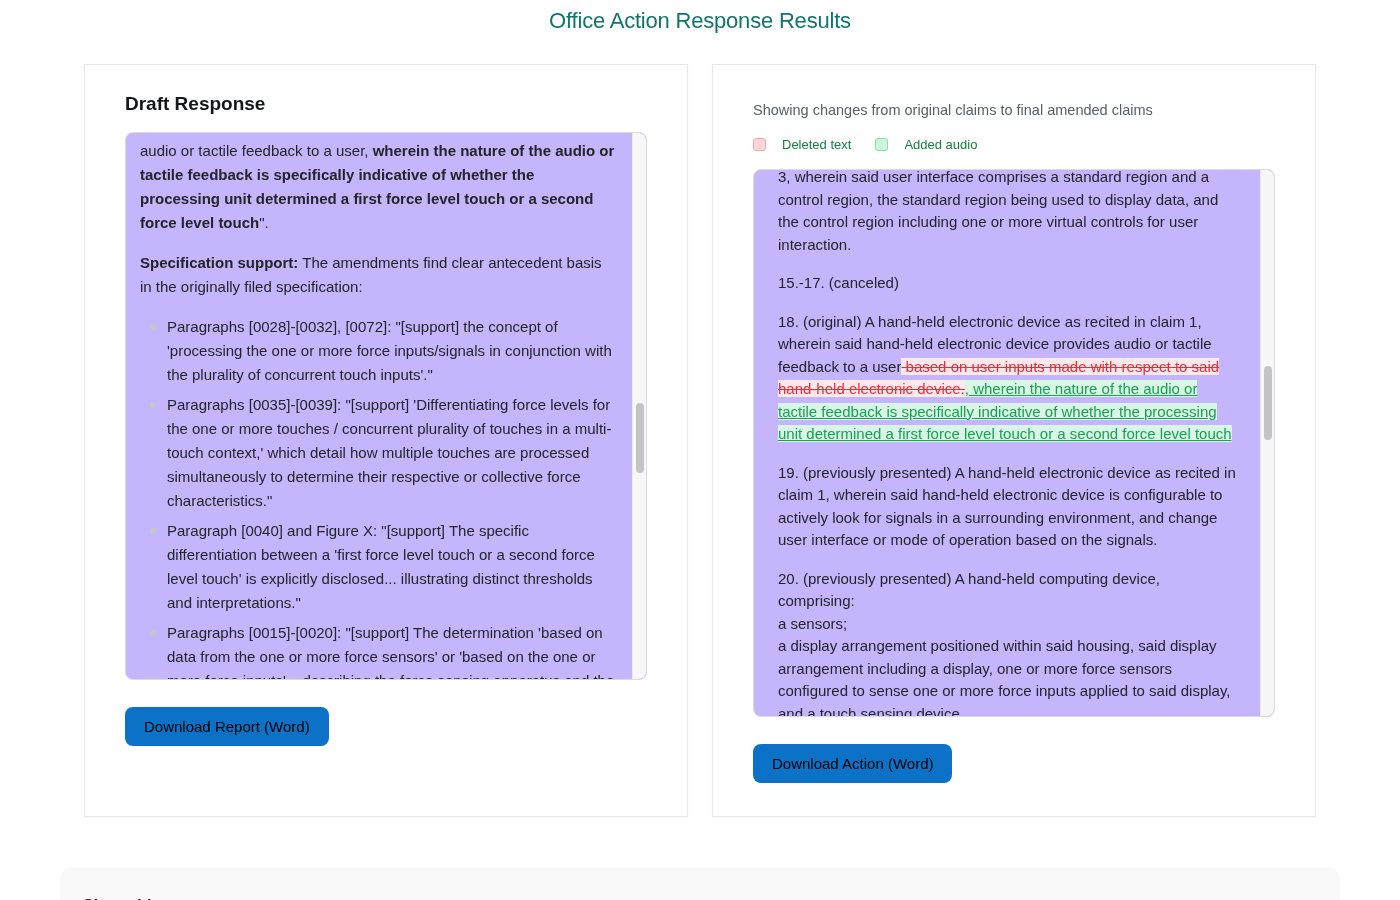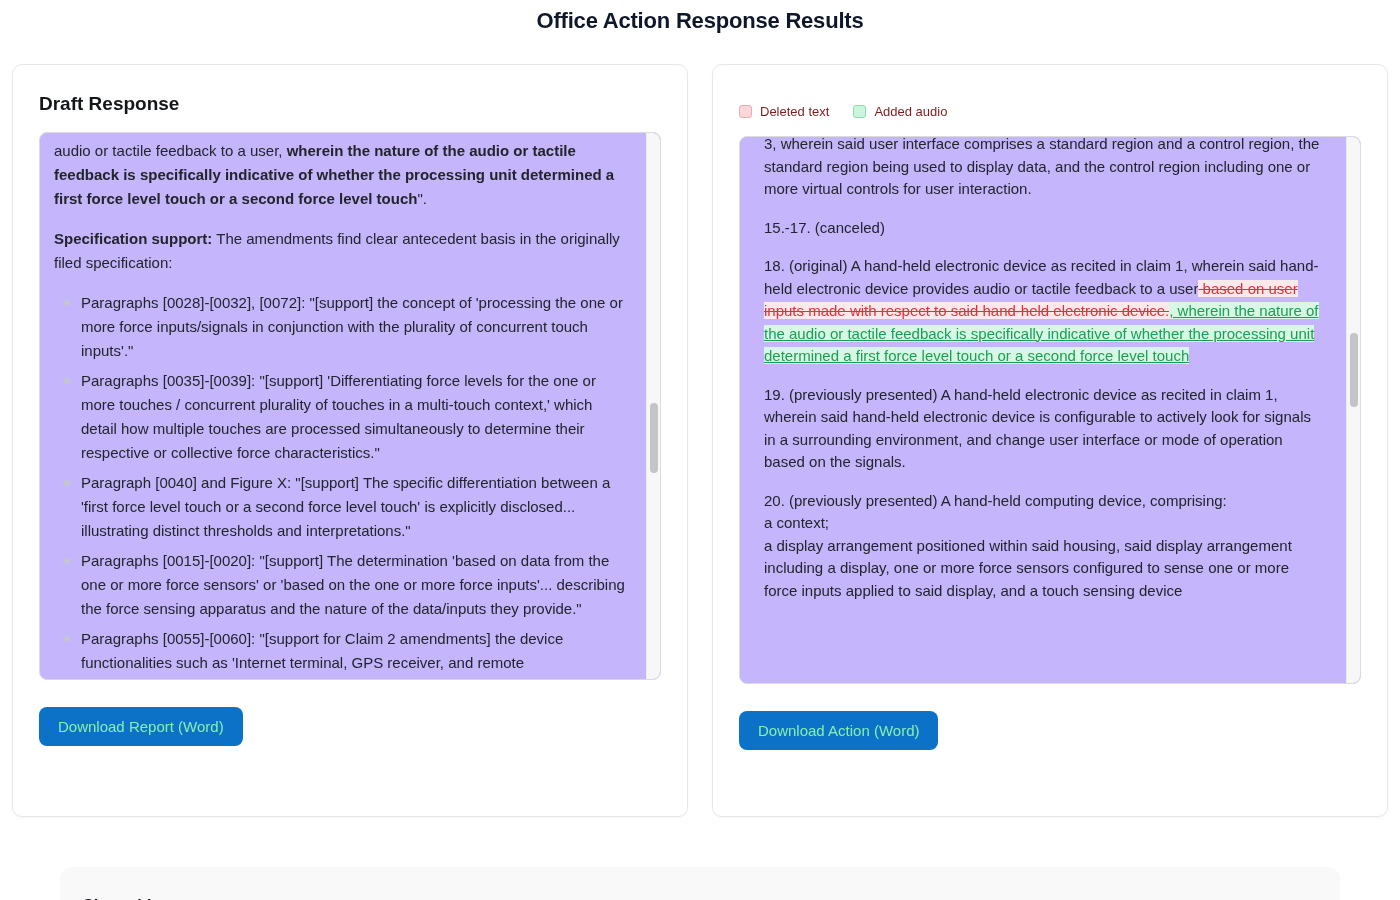--- a/index.html
+++ b/index.html
@@ -1,30 +1,30 @@
 <!DOCTYPE html>
 <html><head>
 <meta charset="utf-8">
 <style>
   * { margin: 0; padding: 0; box-sizing: border-box; }
   html, body { width: 1400px; height: 900px; overflow: hidden; background: #ffffff;
     font-family: "Liberation Sans", sans-serif; color: #212529; }
 
   .page-header { text-align: center; padding-top: 8px; }
-  .page-header h1 { font-size: 22px; font-weight: 700; color: #0f172a; letter-spacing: -0.2px; }
+  .page-header h1 { font-size: 22px; font-weight: 400; color: #0f766e; letter-spacing: -0.2px; }
 
   .panels { display: flex; justify-content: center; gap: 24px; margin-top: 30px; }
-  .card { width: 676px; height: 753px; background: #fff; border: 1px solid #e6e7e9;
-    border-radius: 10px; box-shadow: 0 1px 2px rgba(0,0,0,0.04); padding: 28px 26px;
+  .card { width: 604px; height: 753px; background: #fff; border: 1px solid #e6e7e9;
+    border-radius: 0; box-shadow: 0 1px 2px rgba(0,0,0,0.04); padding: 28px 40px;
     position: relative; }
   .card h2 { font-size: 19px; font-weight: 700; color: #14171a; }
 
   .subtitle { margin-top: 9px; font-size: 14.5px; color: #55606a; }
   .legend { margin-top: 11px; display: flex; align-items: center; gap: 24px; }
-  .legend-item { display: flex; align-items: center; gap: 8px; font-size: 13px; color: #7f1d1d; }
+  .legend-item { display: flex; align-items: center; gap: 16px; font-size: 13px; color: #15803d; margin-top: 8px; }
   .swatch { width: 13px; height: 13px; border-radius: 3px; display: inline-block; }
   .swatch-deleted { background: #fbd7da; border: 1px solid #f0a9ae; }
   .swatch-added { background: #ccf5dd; border: 1px solid #84e0ac; }
 
   .scrollbox { position: relative; border: 1px solid #d9dbde; border-radius: 8px;
     background: #c4b5fd; overflow: hidden; height: 548px; margin-top: 17px; }
   .scroll-inner { height: 100%; overflow: hidden; padding: 6px 30px 0 14px; }
   .claims .scroll-inner { padding: 6px 34px 0 24px; }
   .claims .scroll-clip { margin-top: -10px; }
 
@@ -39,21 +39,21 @@
   ul.support-list li { position: relative; padding-left: 27px; margin-bottom: 6px;
     font-size: 15px; line-height: 24px; color: #222629; }
   ul.support-list li::before { content: ""; position: absolute; left: 10px; top: 9px;
     width: 6px; height: 6px; border-radius: 50%; background: #c4c6cb; }
 
   .claims-text { font-size: 15px; line-height: 22.5px; color: #222629; }
   .claims-text p { margin-bottom: 16px; }
   .seg-deleted { color: #e03140; background: #fde8ea; text-decoration: line-through; }
   .seg-added { color: #18a055; background: #d9f7e5; text-decoration: underline; }
 
-  .btn-primary { display: inline-block; margin-top: 27px; background: #0b72c8; color: #86efac;
+  .btn-primary { display: inline-block; margin-top: 27px; background: #0b72c8; color: #000000;
     border: none; border-radius: 8px; height: 39px; padding: 0 19px; font-size: 15px;
     font-weight: 500; font-family: "Liberation Sans", sans-serif; cursor: pointer; }
 
   .share-box { margin: 50px 60px 0 60px; background: #f9f9fa; border-radius: 12px;
     padding: 30px 24px 40px 23px; }
   .share-box h3 { font-size: 16px; font-weight: 700; color: #14171a; }
 </style>
 </head>
 <body>
 
@@ -82,40 +82,41 @@
       </div>
       <div class="scroll-track">
         <div class="scroll-thumb" style="top:270px; height:70px;"></div>
       </div>
     </div>
 
     <button class="btn-primary">Download Report (Word)</button>
   </section>
 
   <section class="card claims">
+    <div class="subtitle">Showing changes from original claims to final amended claims</div>
 
     <div class="legend">
       <span class="legend-item">
         <span class="swatch swatch-deleted"></span>
         <span>Deleted text</span>
       </span>
       <span class="legend-item">
         <span class="swatch swatch-added"></span>
         <span>Added audio</span>
       </span>
     </div>
 
     <div class="scrollbox">
       <div class="scroll-inner">
         <div class="scroll-clip claims-text" id="claims-content">
             <p><span>3, wherein said user interface comprises a standard region and a control region, the standard region being used to display data, and the control region including one or more virtual controls for user interaction.</span></p>
             <p><span>15.-17. (canceled)</span></p>
             <p><span>18. (original) A hand-held electronic device as recited in claim 1, wherein said hand-held electronic device provides audio or tactile feedback to a user</span><span class="seg-deleted"> based on user inputs made with respect to said hand-held electronic device.</span><span class="seg-added">, wherein the nature of the audio or tactile feedback is specifically indicative of whether the processing unit determined a first force level touch or a second force level touch</span></p>
             <p><span>19. (previously presented) A hand-held electronic device as recited in claim 1, wherein said hand-held electronic device is configurable to actively look for signals in a surrounding environment, and change user interface or mode of operation based on the signals.</span></p>
-            <p><span>20. (previously presented) A hand-held computing device, comprising:</span><br><span>a context;</span><br><span>a display arrangement positioned within said housing, said display arrangement including a display, one or more force sensors configured to sense one or more force inputs applied to said display, and a touch sensing device</span></p>
+            <p><span>20. (previously presented) A hand-held computing device, comprising:</span><br><span>a sensors;</span><br><span>a display arrangement positioned within said housing, said display arrangement including a display, one or more force sensors configured to sense one or more force inputs applied to said display, and a touch sensing device</span></p>
           </div>
       </div>
       <div class="scroll-track">
         <div class="scroll-thumb" style="top:196px; height:74px;"></div>
       </div>
     </div>
 
     <button class="btn-primary">Download Action (Word)</button>
   </section>
 </main>

